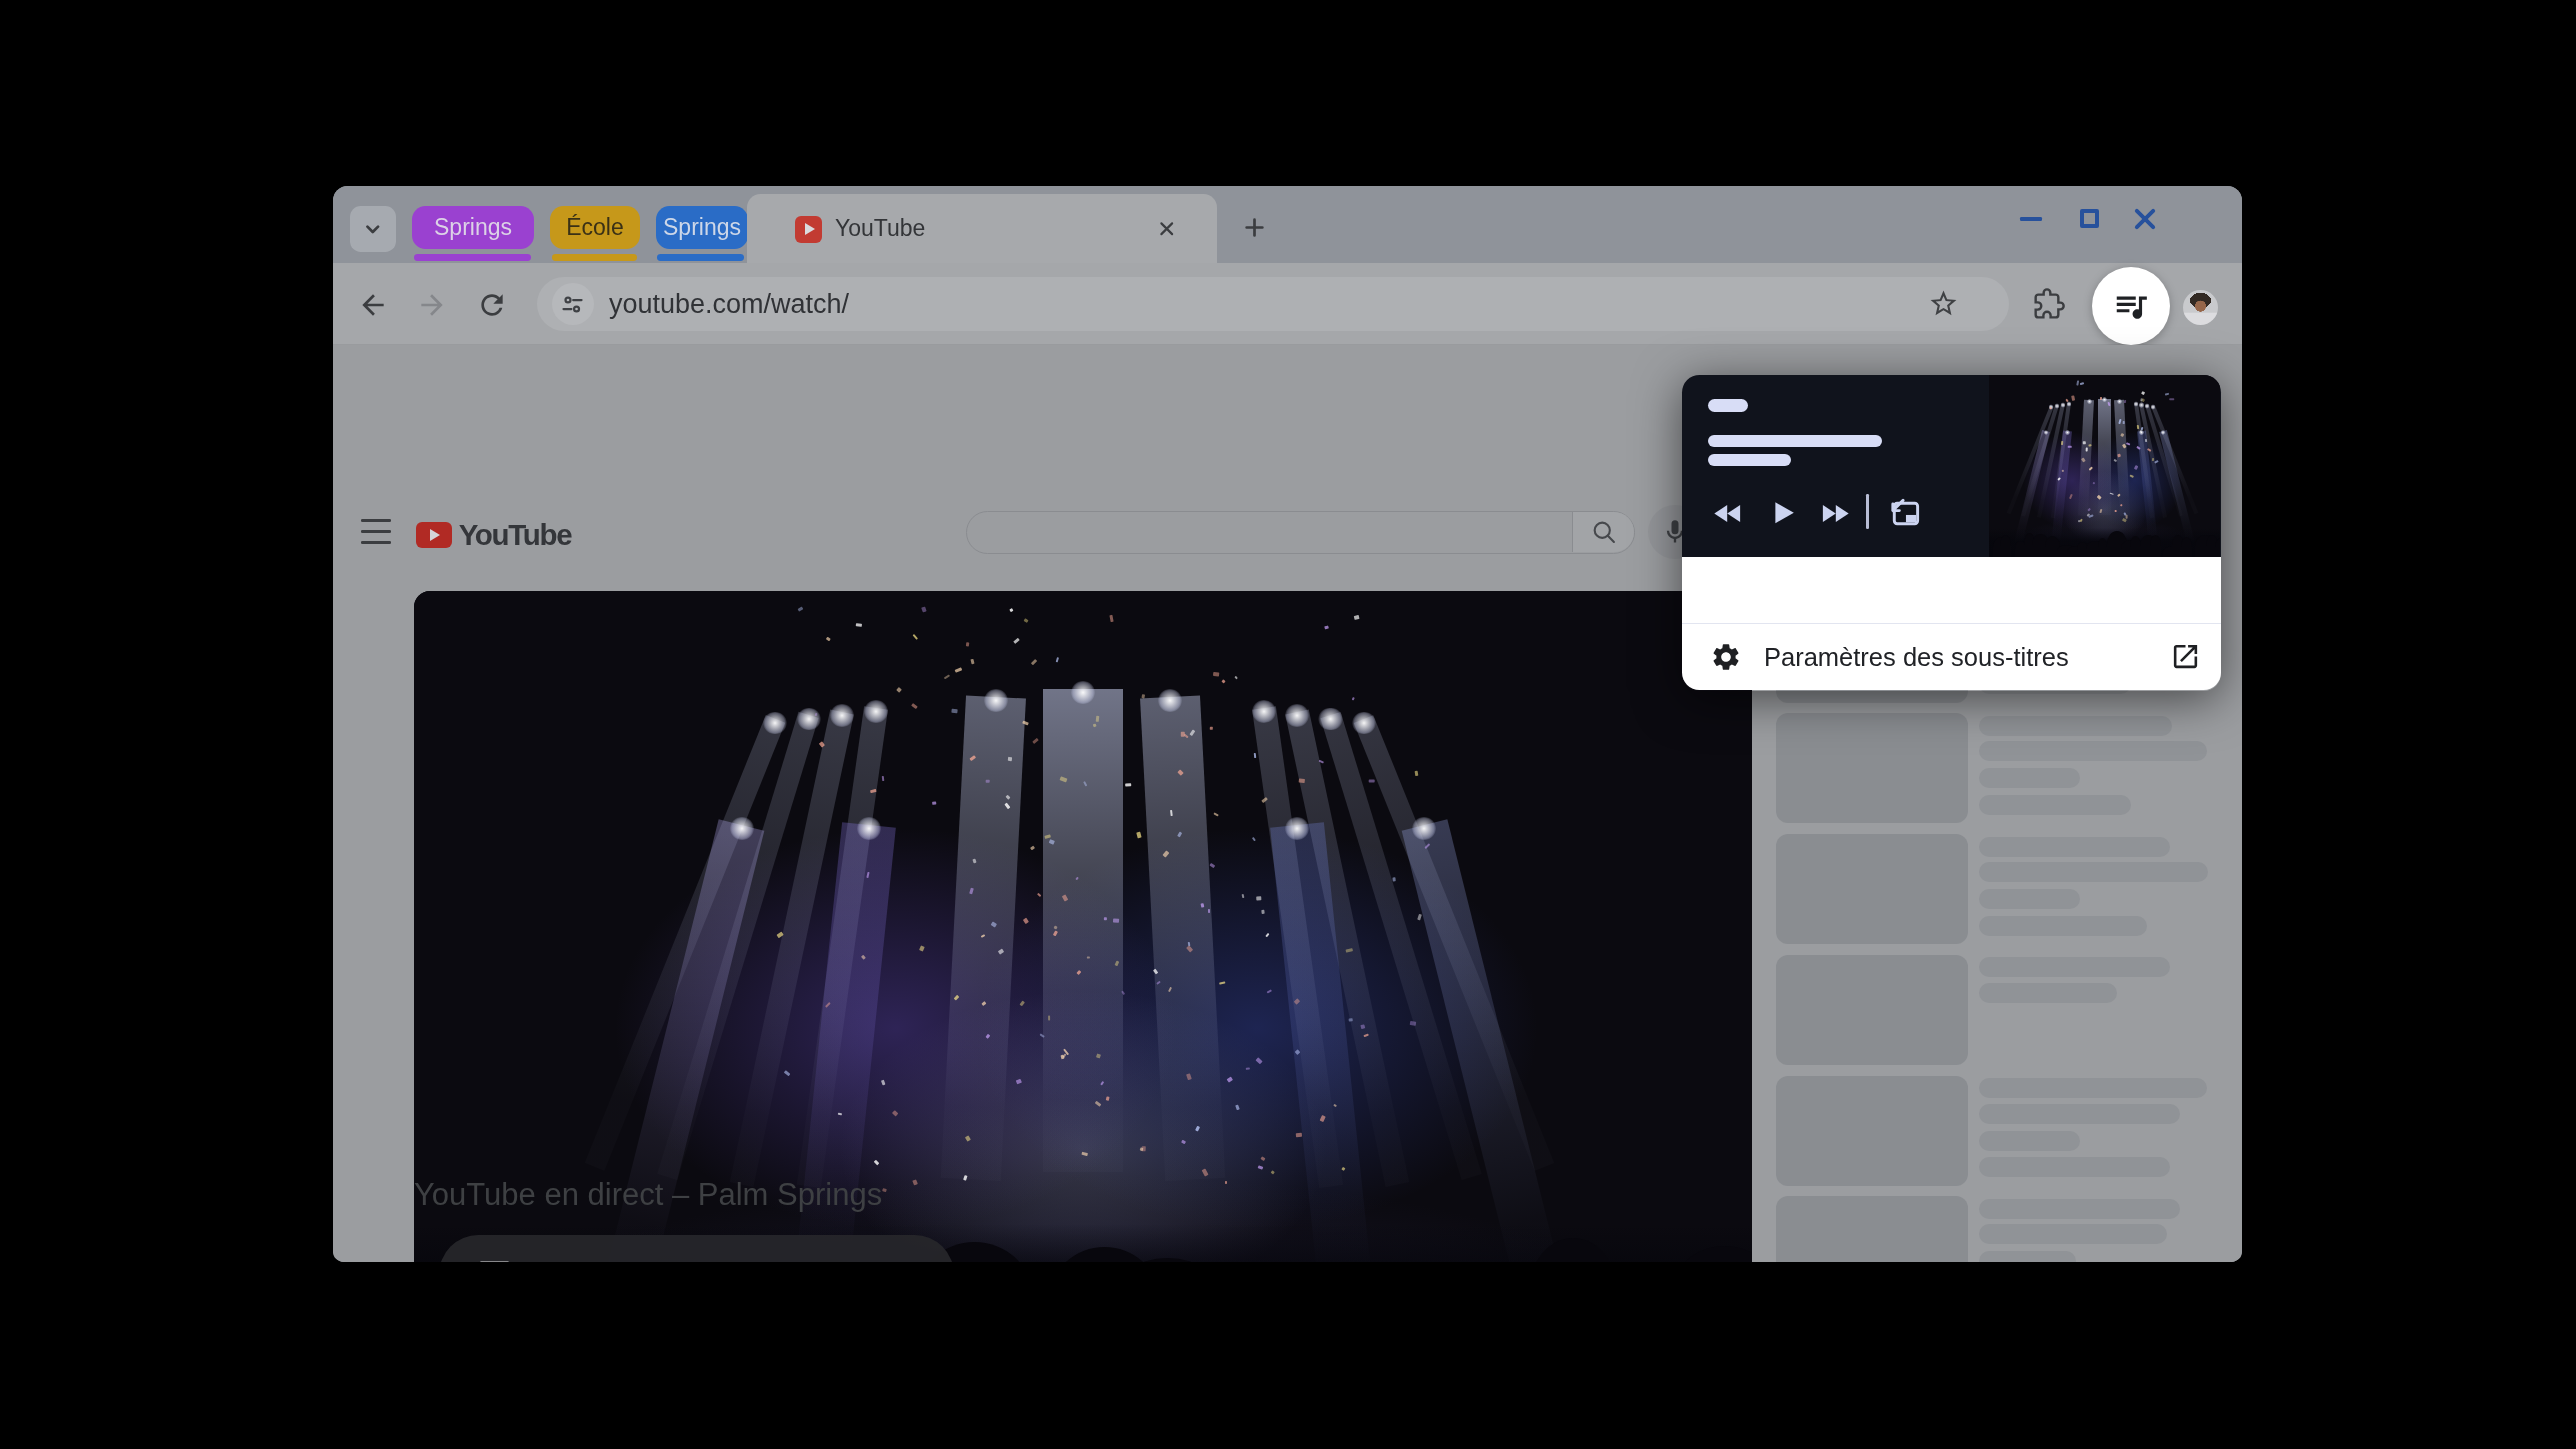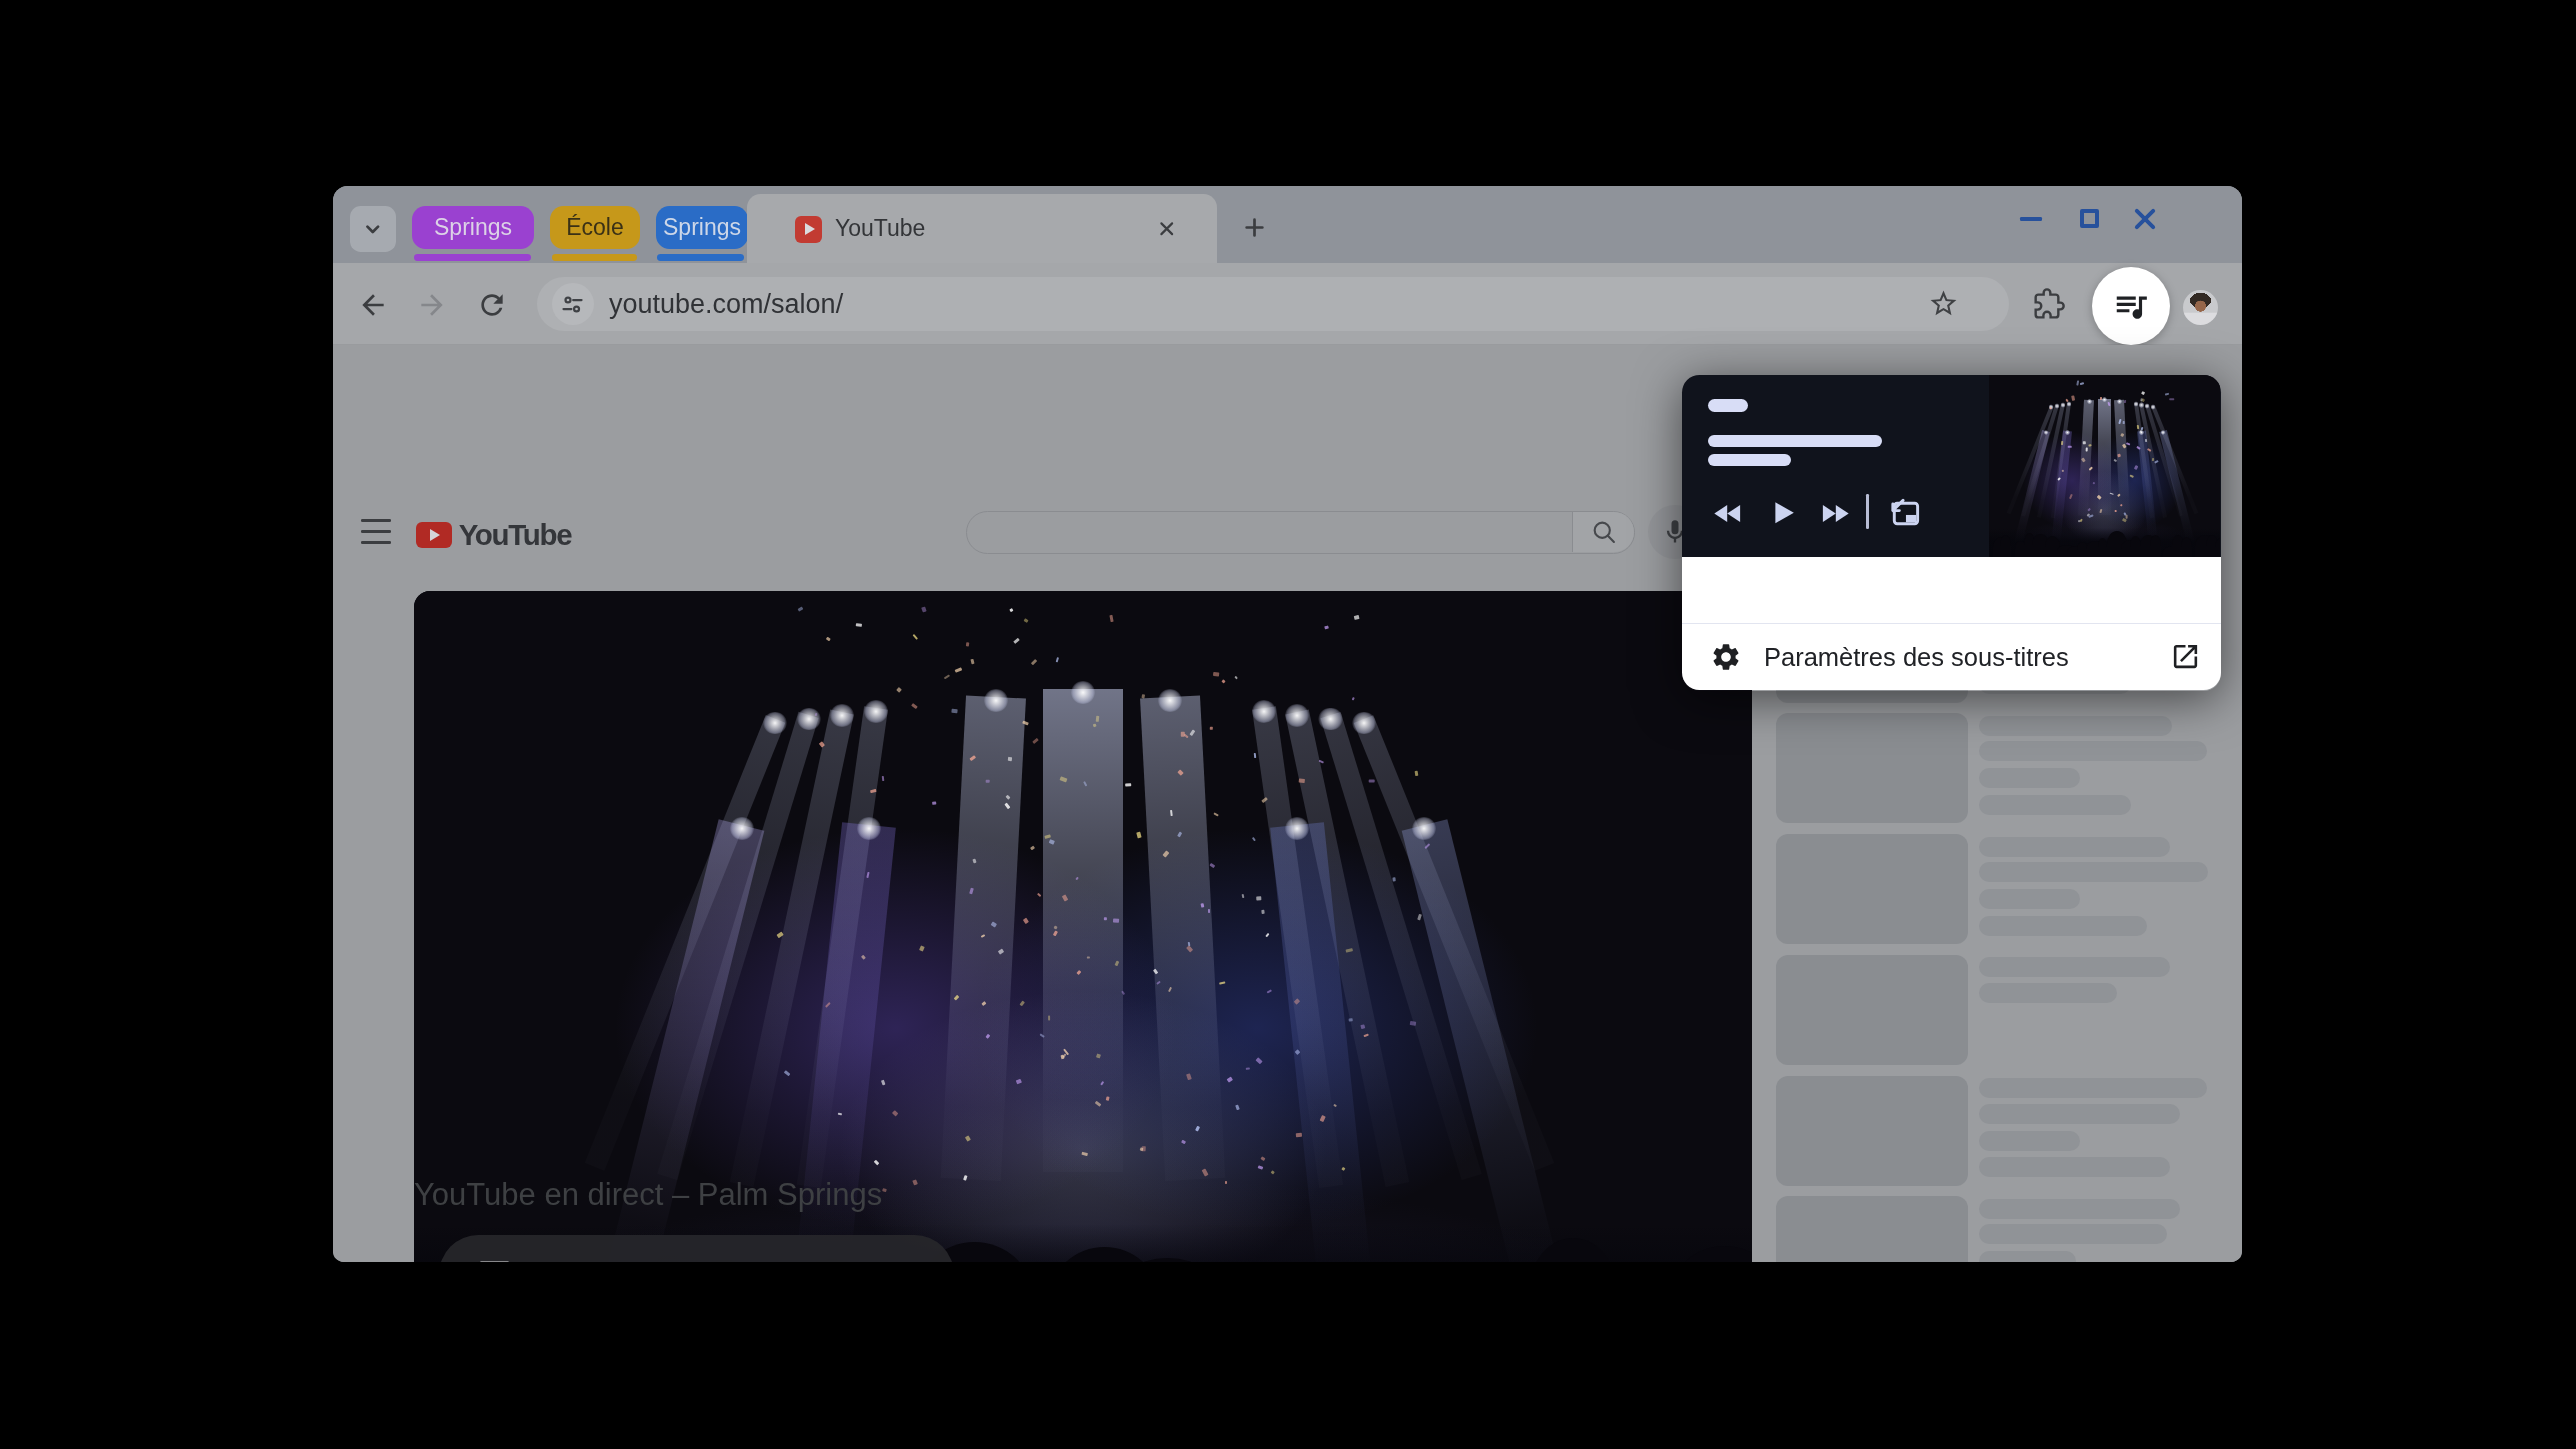--- a/index.html
+++ b/index.html
@@ -186,21 +186,21 @@
         <div class="tune-circle">
           <svg width="27" height="27" viewBox="0 0 24 24">
             <g stroke="#3f4145" stroke-width="2" stroke-linecap="round" fill="none">
               <circle cx="8" cy="8" r="2.2"></circle>
                 <line x1="12.6" y1="8" x2="20" y2="8"></line>
               <line x1="4" y1="16" x2="11" y2="16"></line>
                 <circle cx="15.6" cy="16" r="2.2"></circle>
             </g>
           </svg>
         </div>
-        <div class="url-text">youtube.com/salon/</div>
+        <div class="url-text">youtube.com/watch/</div>
         <div class="star-btn">
           <svg width="31" height="31" viewBox="0 0 24 24">
             <path d="M22 9.24l-7.19-.62L12 2 9.19 8.63 2 9.24l5.46 4.73L5.82 21 12 17.27 18.18 21l-1.63-7.03L22 9.24zM12 15.4l-3.76 2.27 1-4.28-3.32-2.88 4.38-.38L12 6.1l1.71 4.04 4.38.38-3.32 2.88 1 4.28L12 15.4z" fill="#3f4144"></path>
           </svg>
         </div>
       </div>
 
       <div class="ext-btn">
         <svg width="32" height="32" viewBox="0 0 24 24">
           <path d="M20.5 11H19V7c0-1.1-.9-2-2-2h-4V3.5C13 2.12 11.88 1 10.5 1S8 2.12 8 3.5V5H4c-1.1 0-2 .9-2 2v3.8h1.5c1.49 0 2.7 1.21 2.7 2.7s-1.21 2.7-2.7 2.7H2V20c0 1.1.9 2 2 2h3.8v-1.5c0-1.49 1.21-2.7 2.7-2.7 1.49 0 2.7 1.21 2.7 2.7V22H17c1.1 0 2-.9 2-2v-4h1.5c1.38 0 2.5-1.12 2.5-2.5S21.88 11 20.5 11z" fill="none" stroke="#3b3d40" stroke-width="1.8"></path>

